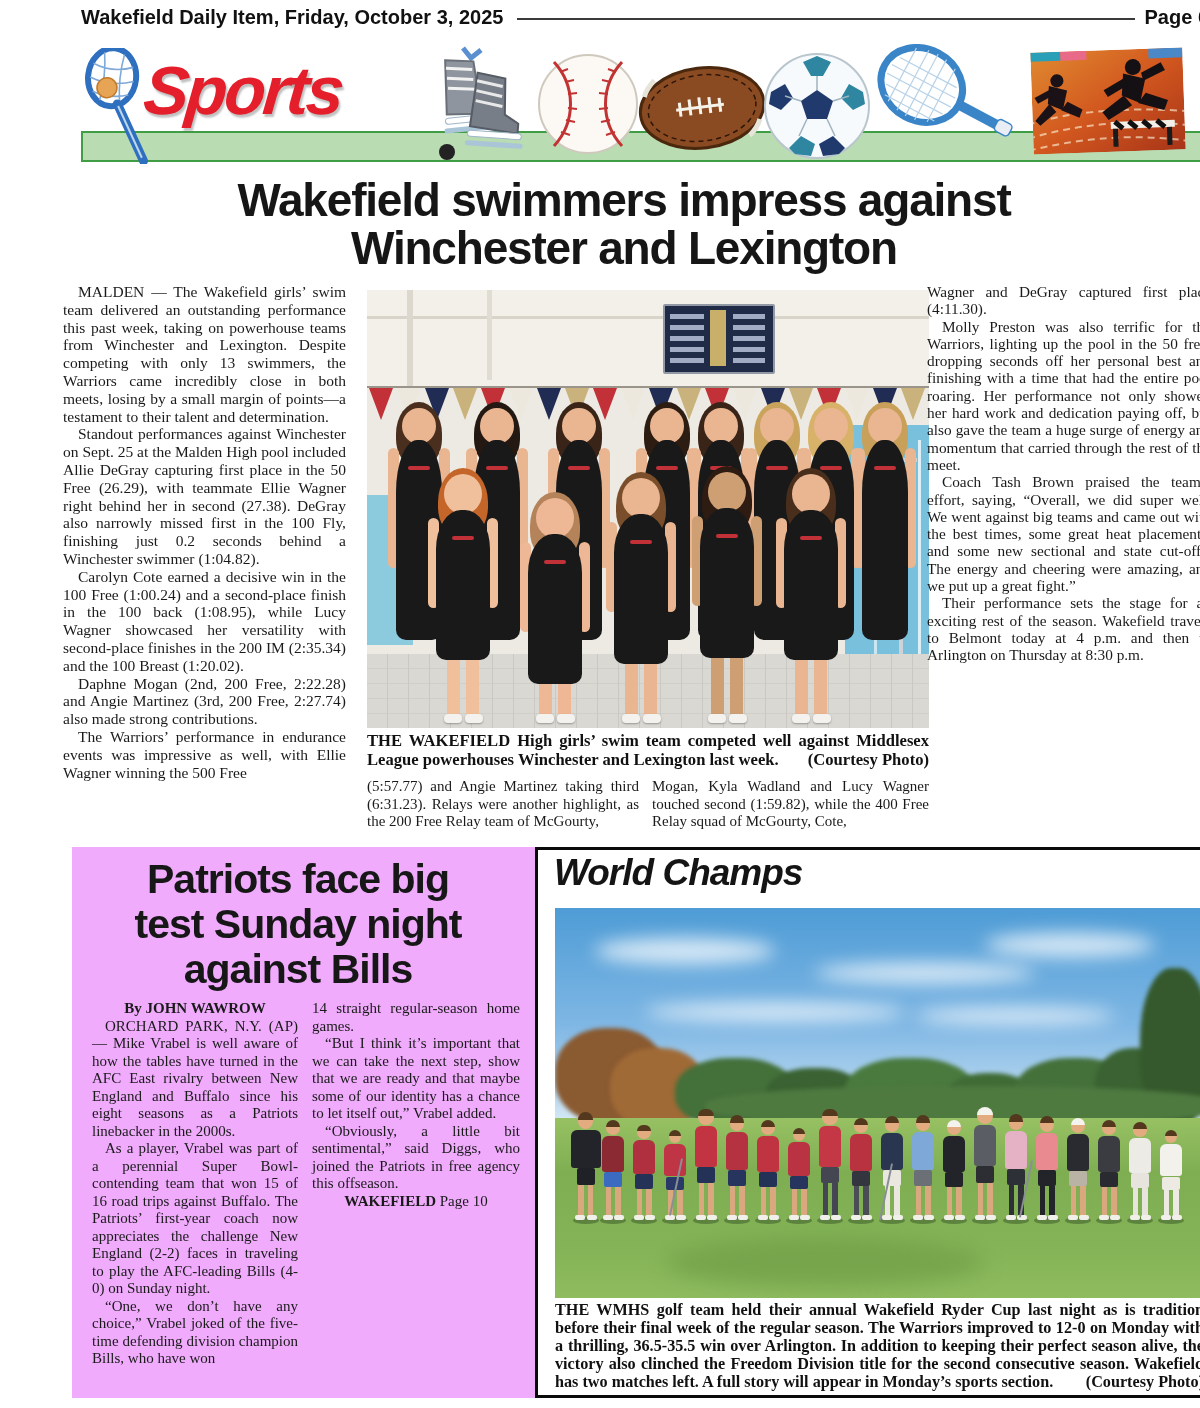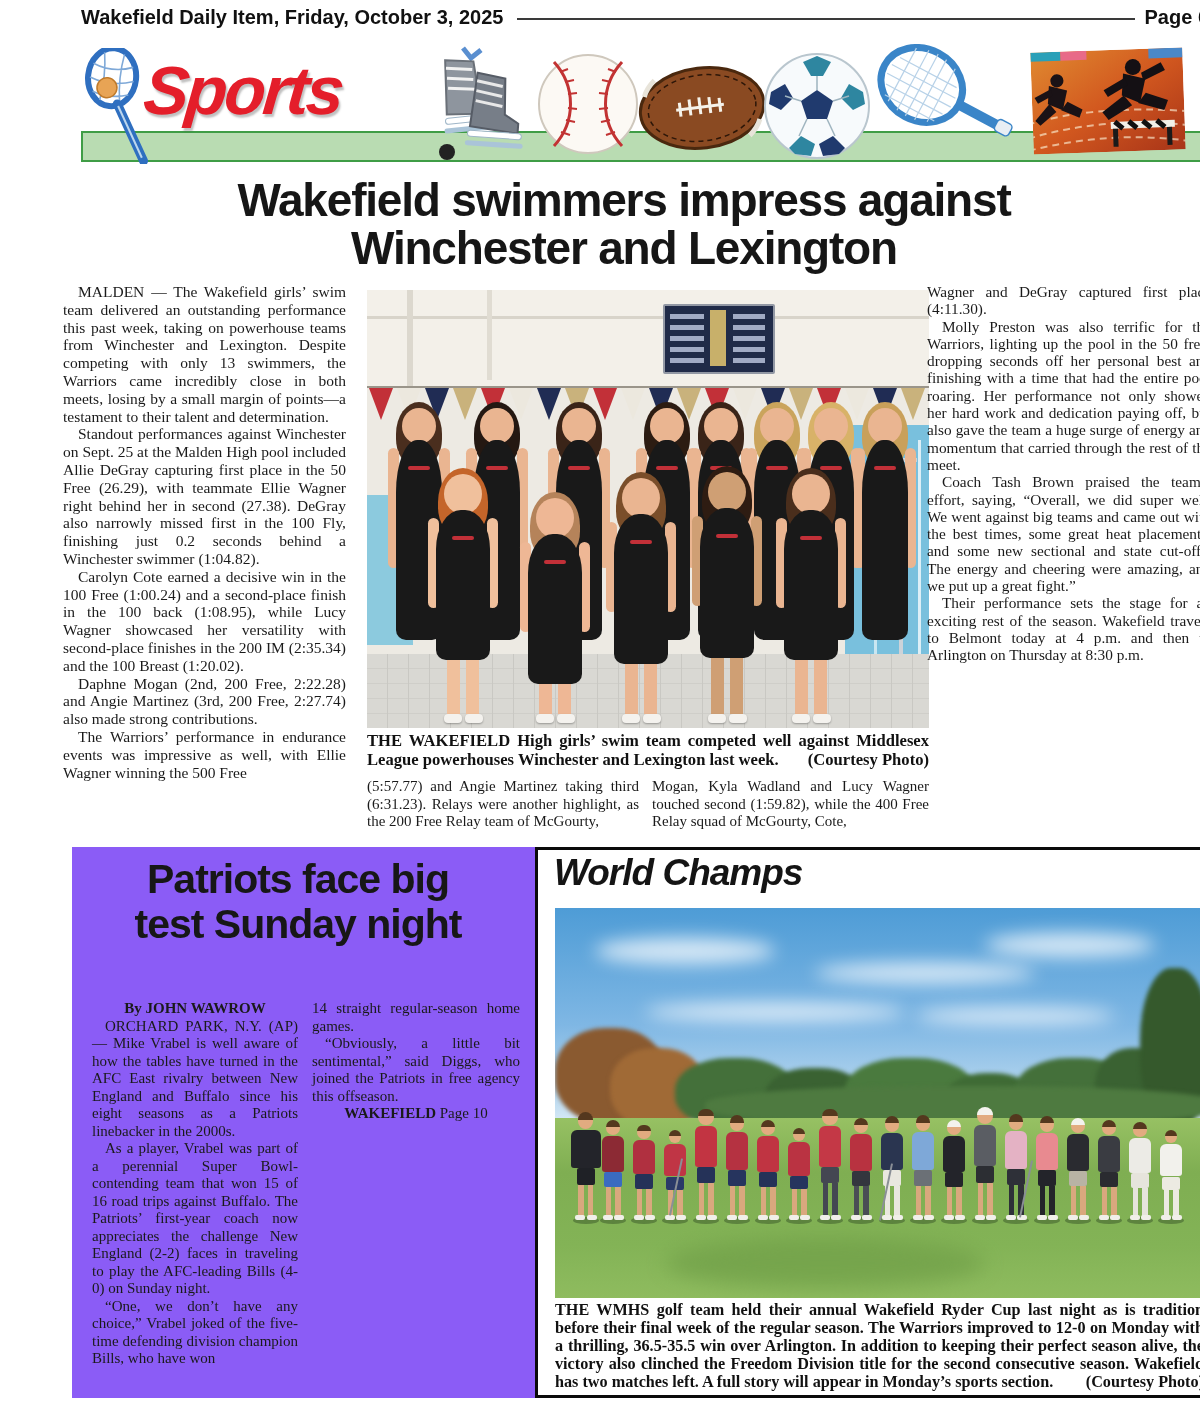--- a/index.html
+++ b/index.html
@@ -29,21 +29,21 @@
   .col-right{left:903px;top:283px;width:284px;font-size:15.3px;line-height:17.3px;}
   .mid{top:778px;font-size:15px;line-height:17.6px;}
   .mid-a{left:343px;width:272px;}
   .mid-b{left:628px;width:277px;}
   
   #swim-photo{position:absolute;left:343px;top:290px;width:562px;height:438px;overflow:hidden;background:#edeae3;}
   .swim-cap{position:absolute;left:343px;top:731px;width:562px;font-weight:700;font-size:16.6px;
             line-height:19.4px;text-align:justify;color:#111;}
   .credit{position:absolute;right:0;bottom:0;font-weight:700;}
   
-  .patriots{position:absolute;left:48px;top:847px;width:536px;height:551px;background:#8b5cf6;}
+  .patriots{position:absolute;left:48px;top:847px;width:536px;height:551px;background:#f0abfc;}
   .pat-headline{position:absolute;top:10px;left:6px;width:440px;margin:0;text-align:center;
                 font-family:"Liberation Sans",sans-serif;font-weight:700;font-size:41px;line-height:45px;
                 letter-spacing:-1px;color:#171717;}
   .pat-col{position:absolute;font-size:15px;line-height:17.5px;text-align:justify;}
   .pat-col p{margin:0;text-indent:13px;}
   .pat-col p.ni{text-indent:0;}
   .byline{text-align:center;font-weight:700;text-indent:0 !important;}
   .pat1{left:20px;top:153px;width:206px;}
   .pat2{left:240px;top:153px;width:208px;}
   .jump{text-align:center;text-indent:0 !important;margin-top:2px;}
@@ -362,29 +362,31 @@
     <p class="ni">Wagner and DeGray captured first place (4:11.30).</p>
     <p>Molly Preston was also terrific for the Warriors, lighting up the pool in the 50 free, dropping seconds off her personal best and finishing with a time that had the entire pool roaring. Her performance not only showed her hard work and dedication paying off, but also gave the team a huge surge of energy and momentum that carried through the rest of the meet.</p>
     <p>Coach Tash Brown praised the team’s effort, saying, “Overall, we did super well. We went against big teams and came out with the best times, some great heat placements, and some new sectional and state cut-offs. The energy and cheering were amazing, and we put up a great fight.”</p>
     <p>Their performance sets the stage for an exciting rest of the season. Wakefield travels to Belmont today at 4 p.m. and then to Arlington on Thursday at 8:30 p.m.</p>
   </div>
 
   <section class="patriots">
     <h2 class="pat-headline">
       <div>Patriots face big</div>
       <div>test Sunday night</div>
+      <div>against Bills</div>
     </h2>
     <div class="pat-col pat1">
       <p class="byline">By JOHN WAWROW</p>
       <p>ORCHARD PARK, N.Y. (AP) — Mike Vrabel is well aware of how the tables have turned in the AFC East rivalry between New England and Buffalo since his eight seasons as a Patriots linebacker in the 2000s.</p>
       <p>As a player, Vrabel was part of a perennial Super Bowl-contending team that won 15 of 16 road trips against Buffalo. The Patriots’ first-year coach now appreciates the challenge New England (2-2) faces in traveling to play the AFC-leading Bills (4-0) on Sunday night.</p>
       <p>“One, we don’t have any choice,” Vrabel joked of the five-time defending division champion Bills, who have won</p>
     </div>
     <div class="pat-col pat2">
       <p class="ni">14 straight regular-season home games.</p>
+      <p>“But I think it’s important that we can take the next step, show that we are ready and that maybe some of our identity has a chance to let itself out,” Vrabel added.</p>
       <p>“Obviously, a little bit sentimental,” said Diggs, who joined the Patriots in free agency this offseason.</p>
       <p class="jump">
         <span class="b">WAKEFIELD</span><span> Page 10</span>
       </p>
     </div>
   </section>
 
   <section class="world">
     <h2 class="world-title">World Champs</h2>
     <div id="golf-photo" style="background: linear-gradient(rgb(78, 156, 214) 0%, rgb(127, 183, 228) 30%, rgb(184, 216, 239) 48%, rgb(220, 236, 247) 56%);">

